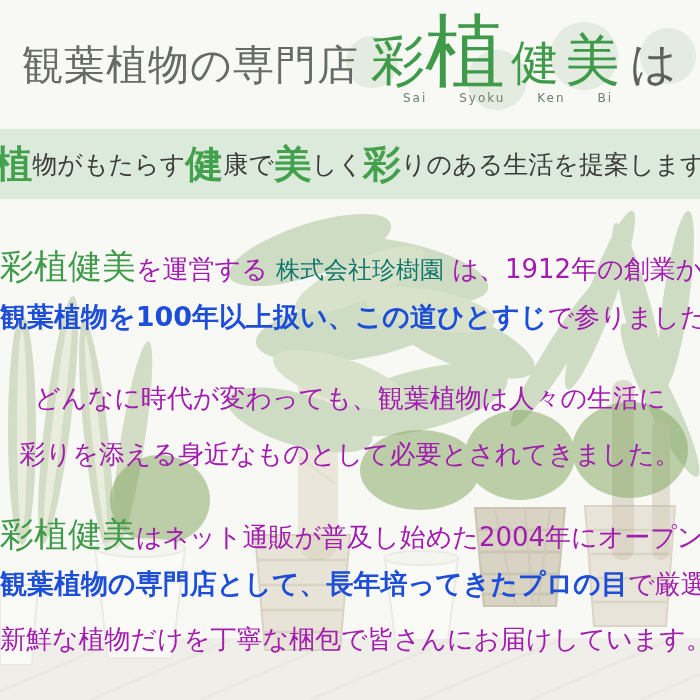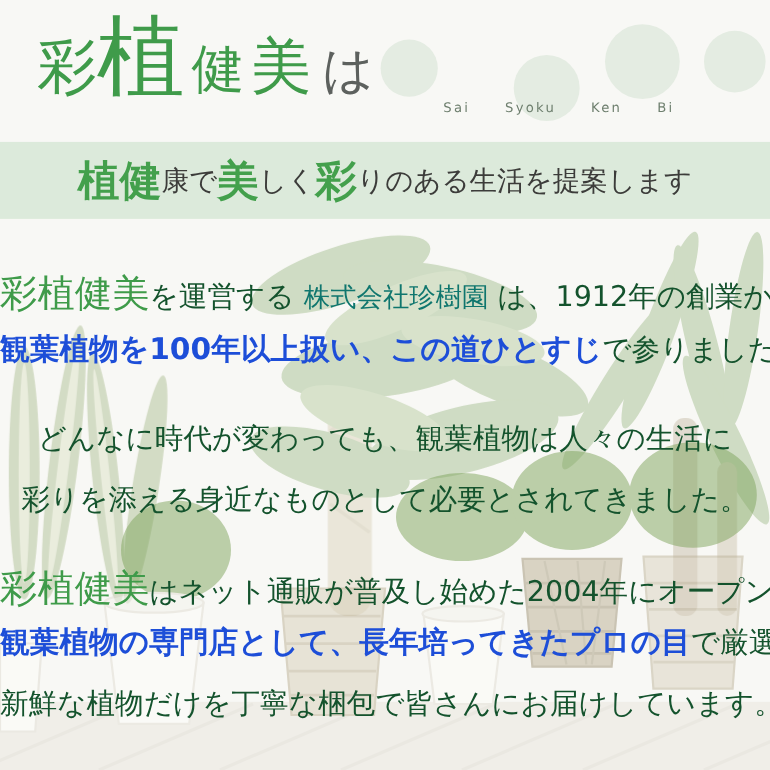--- a/index.html
+++ b/index.html
@@ -52,21 +52,21 @@
   .band .d{
     font-size:25px;color:#3c3c3a;font-weight:500;line-height:1;
   }
   .band span{display:inline-block;vertical-align:baseline;}
 
   
   .line{
     position:absolute;left:0;right:0;
     text-align:center;white-space:nowrap;
   }
-  .seg-body{font-size:26px;color:#14532d;}
+  .seg-body{font-size:26px;color:#a21caf;}
   .seg-body-sm{font-size:24px;color:#0f766e;}
   .seg-brand{
     font-family:"DejaVu Serif","Liberation Serif",serif;
     font-size:34px;color:#3f9b4a;
   }
   .seg-green-bold{font-size:27px;color:#1d4ed8;font-weight:bold;}
   .line span{vertical-align:baseline;}
 
   .l-p1a{top:244px;}
   .l-p1b{top:299px;}
@@ -167,38 +167,40 @@
       <path d="M478 530 h84 M480 552 h80 M482 574 h76 M484 594 h72" stroke="#9c8f72" stroke-width="2.5" fill="none"></path>
       <path d="M495 510 l20 94 M525 510 l8 94 M550 510 l-12 94" stroke="#a4997d" stroke-width="2" fill="none"></path>
 
       <path d="M585 506 L675 506 L666 626 L594 626 Z" fill="#d8d0bd" stroke="#bbb198" stroke-width="2"></path>
       <path d="M588 530 h84 M590 554 h80 M592 578 h78 M594 602 h74" stroke="#bbb198" stroke-width="2.5" fill="none"></path>
     </g>
   </svg>
 
   <header>
     <div class="hero-line">
+      <span class="shop-label">観葉植物の専門店</span>
       <span class="logo">
         <span class="lg c0">彩</span>
         <span class="lg c1">植</span>
         <span class="lg c2">健</span>
         <span class="lg c3">美</span>
       </span>
       <span class="topic-suffix">は</span>
     </div>
     <div class="romaji">
       <span>Sai</span>
       <span>Syoku</span>
       <span>Ken</span>
       <span>Bi</span>
     </div>
   </header>
 
   <div class="band">
     <span class="g">植</span>
+    <span class="d">物がもたらす</span>
     <span class="g">健</span>
     <span class="d">康で</span>
     <span class="g">美</span>
     <span class="d">しく</span>
     <span class="g">彩</span>
     <span class="d">りのある生活を提案します</span>
   </div>
 
   <div class="line l-p1a">
     <span class="seg-brand">彩植健美</span><span class="seg-body">を運営する </span><span class="seg-body-sm">株式会社珍樹園</span><span class="seg-body"> は、1912年の創業から</span>

